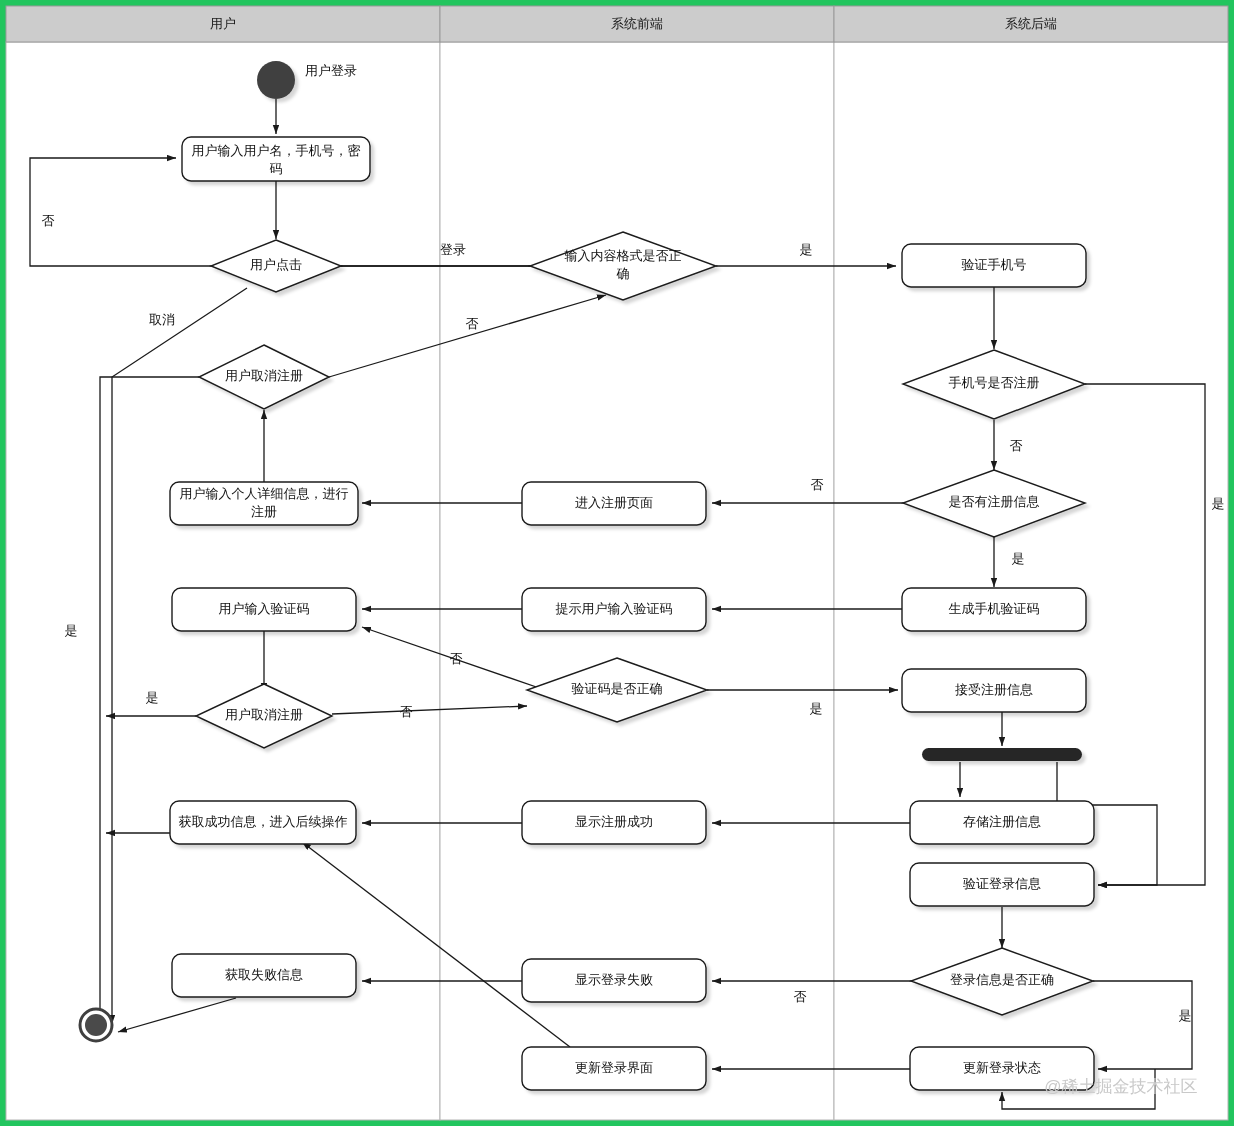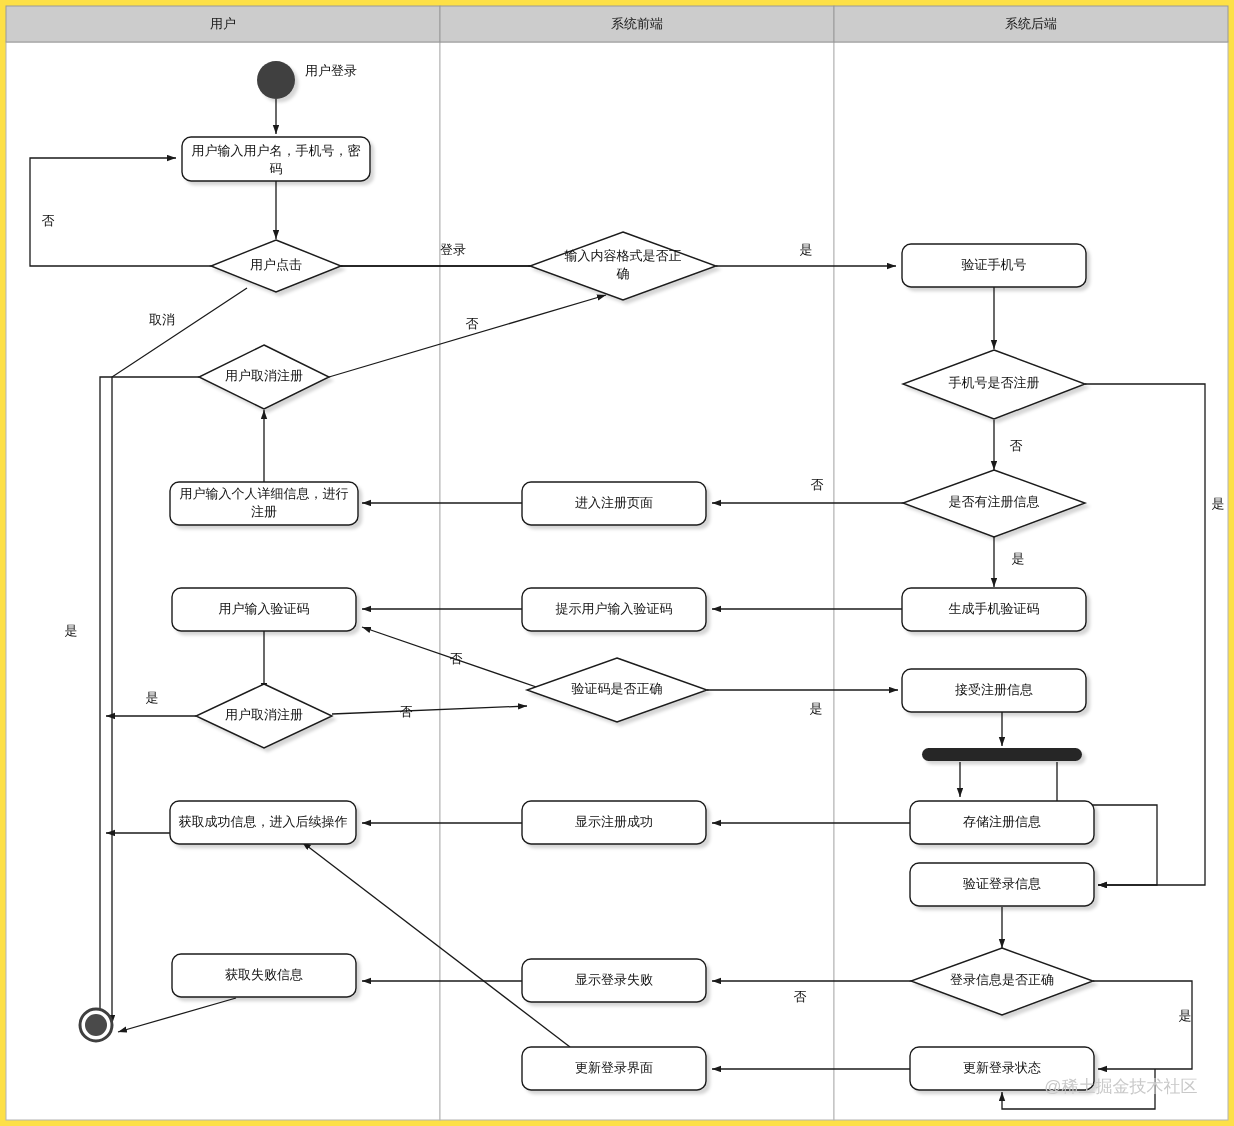--- a/index.html
+++ b/index.html
@@ -7,21 +7,21 @@
     padding: 0;
     background: #ffffff;
   }
   body {
     font-family: "Liberation Sans", "DejaVu Sans", sans-serif;
   }
   #canvas {
     position: relative;
     width: 1234px;
     height: 1126px;
-    background: #fde047;
+    background: #22c55e;
     overflow: hidden;
   }
   svg#diagram {
     position: absolute;
     left: 0;
     top: 0;
     width: 1234px;
     height: 1126px;
   }
   .lane-header-rect {

